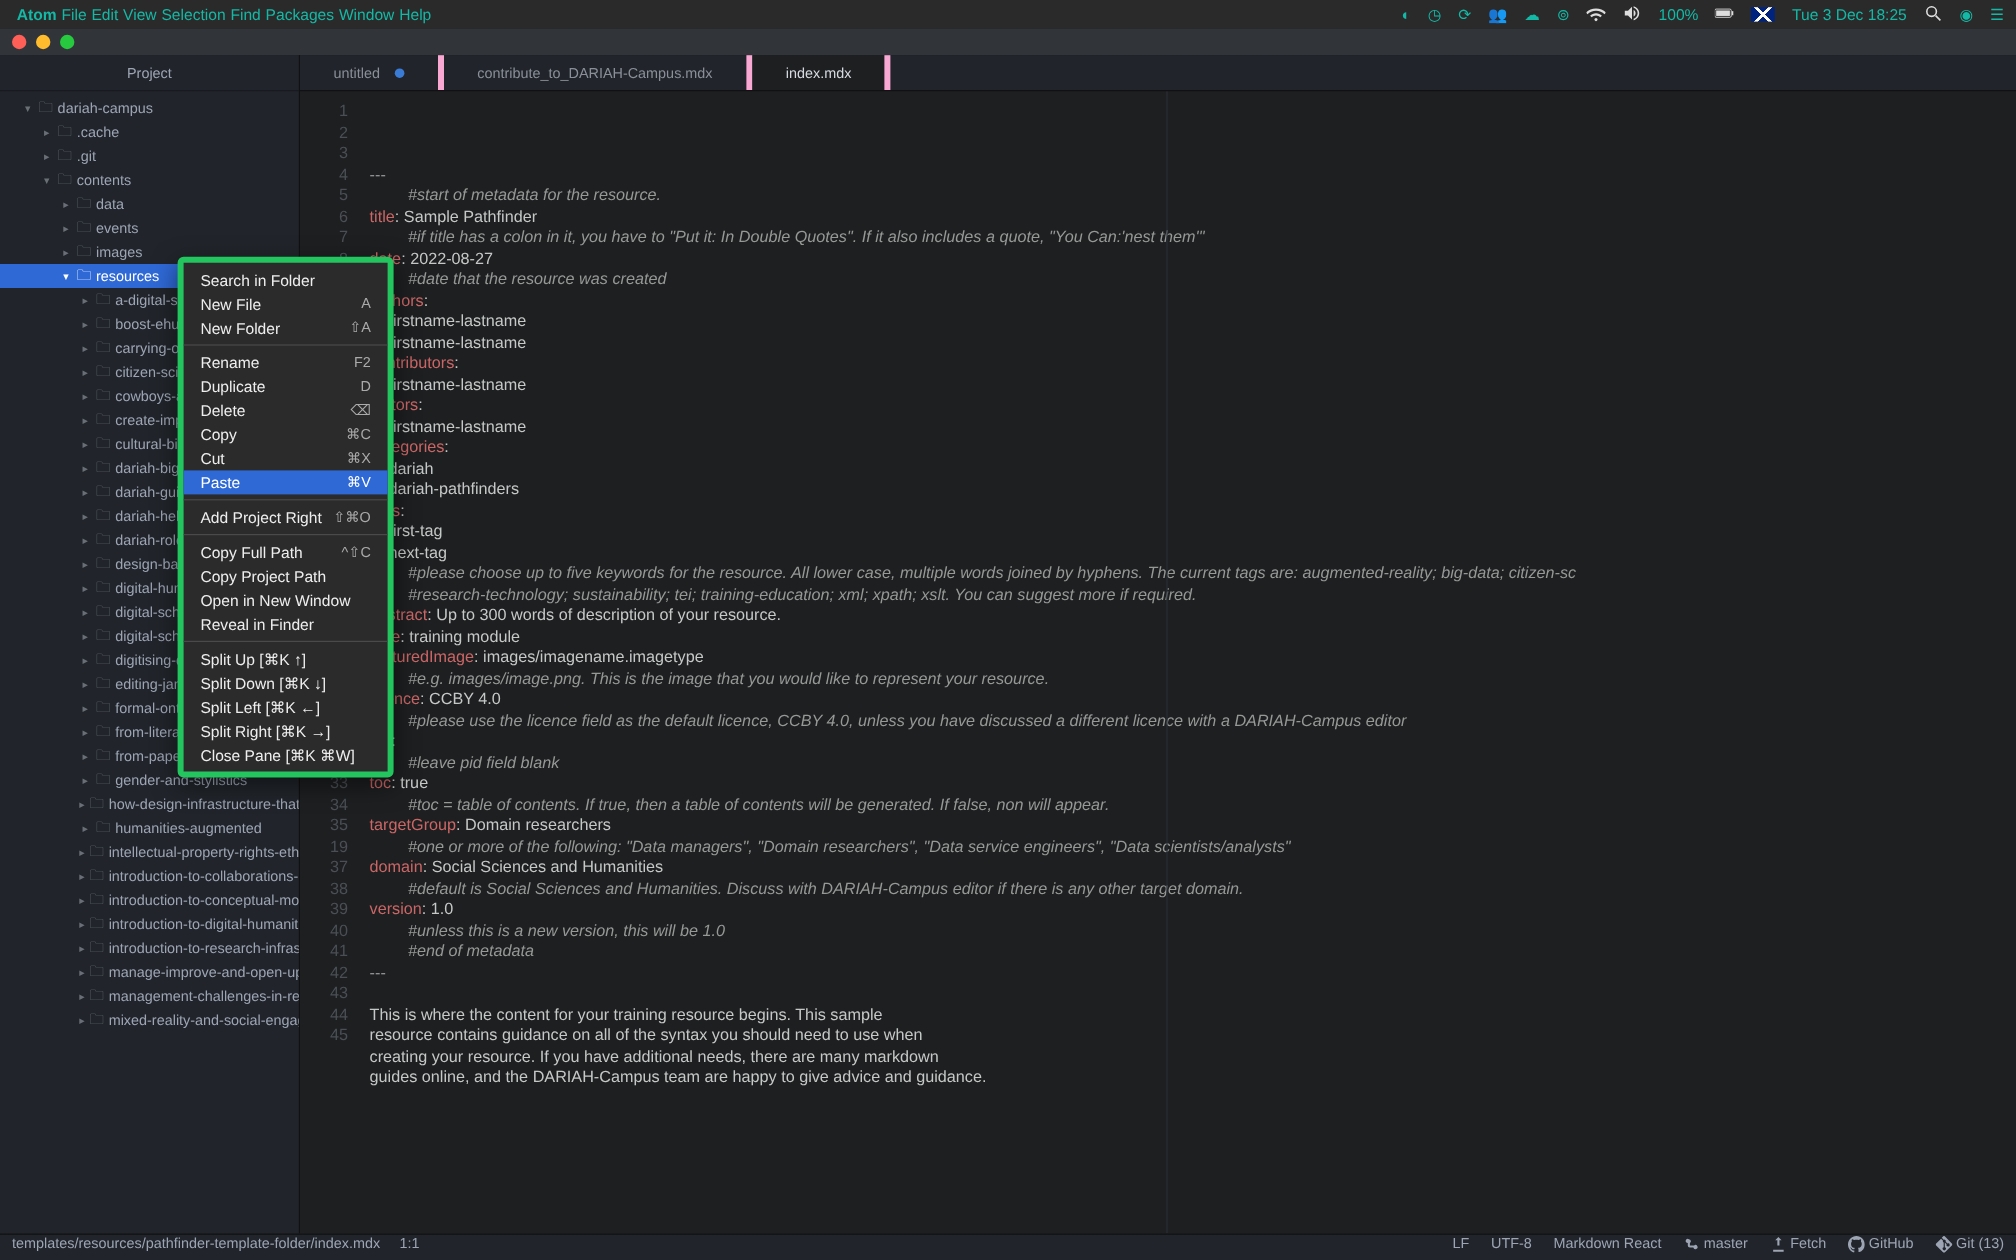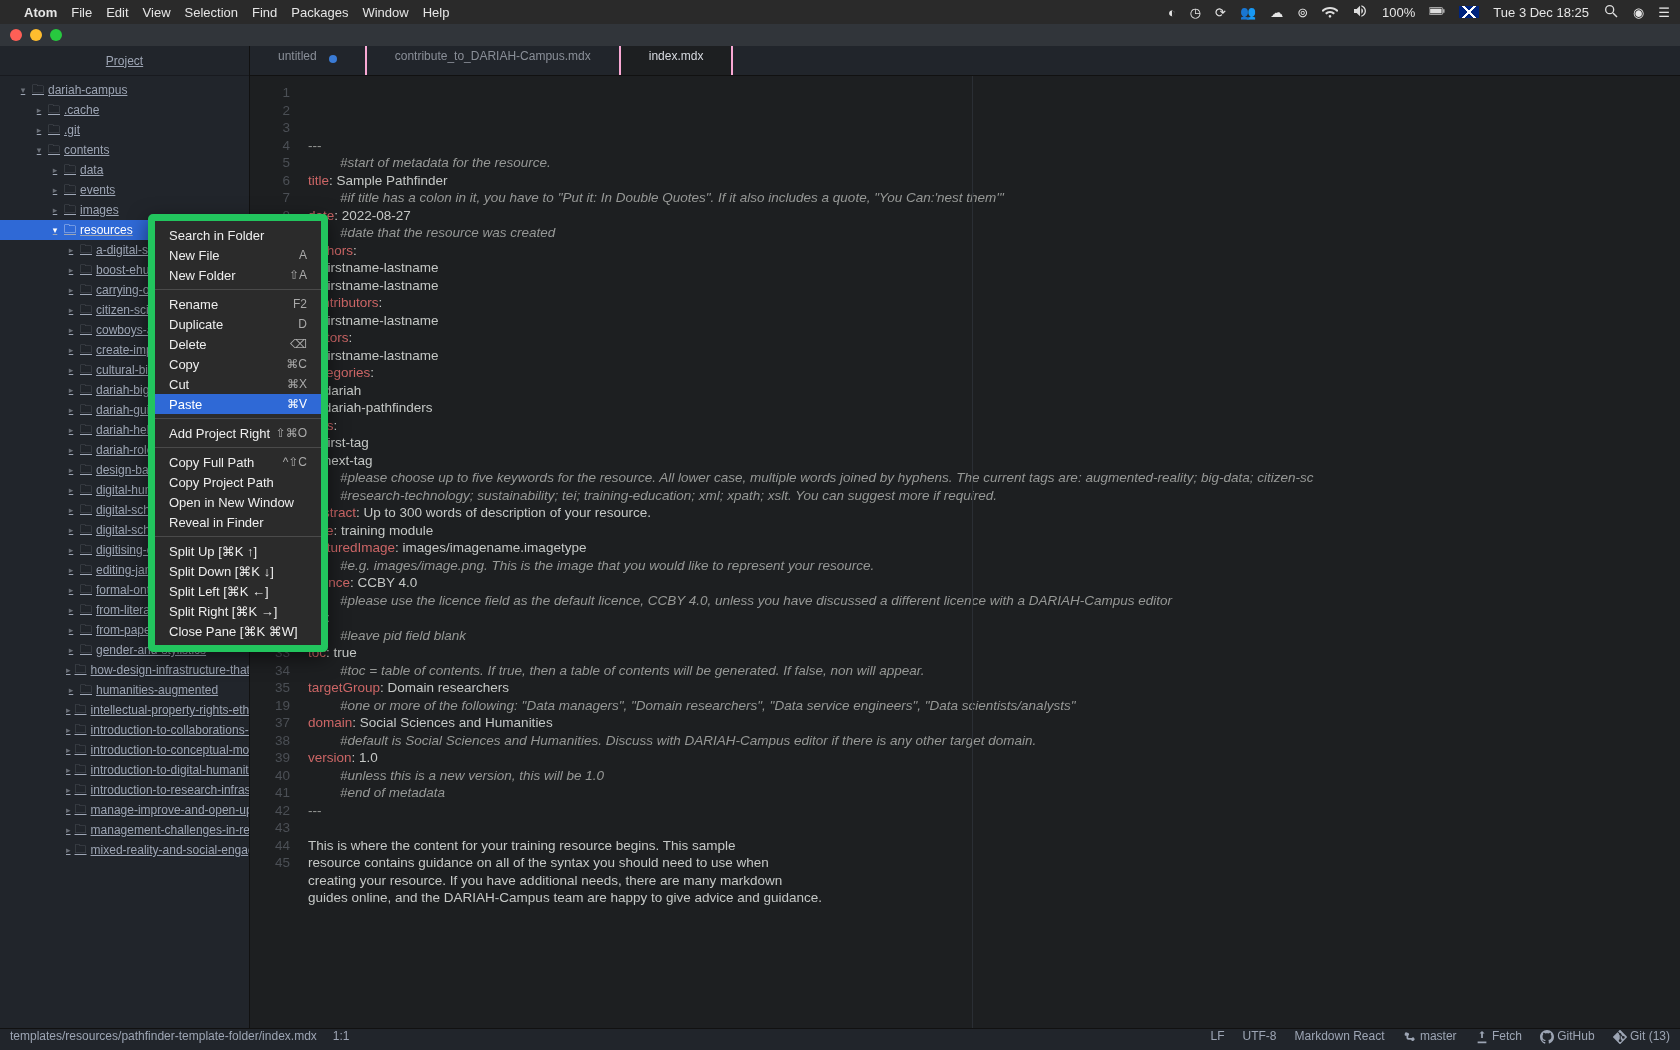--- a/index.html
+++ b/index.html
@@ -1,61 +1,61 @@
 <!DOCTYPE html>
 <html><head>
 <meta charset="utf-8">
 <style>
 * { margin:0; padding:0; box-sizing:border-box; font-family:-apple-system,BlinkMacSystemFont,"Helvetica Neue",Arial,sans-serif; }
 html,body{width:1680px;height:1050px;overflow:hidden;background:#1d1f21;color:#c5c8c6;}
 
-.menubar{height:24px;background:#2a2a2a;color:#e5e5e5;display:flex;align-items:center;font-size:13px;padding:0 10px;gap:14px;}
+.menubar{height:24px;background:#2a2a2a;color:#14b8a6;display:flex;align-items:center;font-size:13px;padding:0 10px;gap:4px;}
 .menubar .apple{font-size:15px;}
 .menubar .right{margin-left:auto;display:flex;align-items:center;gap:14px;}
 .menubar svg{width:16px;height:16px;fill:#ddd;}
 .menubar .flag{background:linear-gradient(to bottom,#00247d 0%,#00247d 100%);width:20px;height:12px;position:relative;display:inline-block;}
 .menubar .flag::before,.menubar .flag::after{content:"";position:absolute;inset:0;}
 .menubar .flag::before{background:linear-gradient(45deg,transparent 45%,#fff 45%,#fff 55%,transparent 55%),linear-gradient(-45deg,transparent 45%,#fff 45%,#fff 55%,transparent 55%);}
 
 .titlebar{height:22px;background:#31353a;display:flex;align-items:center;font-size:12px;color:#9da5b4;padding-left:10px;}
 .traffic{display:flex;gap:8px;margin-right:14px;}
 .traffic span{width:12px;height:12px;border-radius:50%;display:block;}
 .t-red{background:#ff5f56;}.t-yel{background:#ffbd2e;}.t-grn{background:#27c93f;}
 .titlebar .title{flex:1;text-align:center;display:flex;align-items:center;justify-content:center;gap:6px;}
 
 .workspace{position:absolute;top:46px;left:0;right:0;bottom:22px;display:flex;}
-.sidebar{width:250px;background:#21252b;border-right:1px solid #111;display:flex;flex-direction:column;font-size:12px;color:#9da5b4;text-decoration:underline;}
+.sidebar{width:250px;background:#21252b;border-right:1px solid #111;display:flex;flex-direction:column;font-size:12px;color:#9da5b4;}
 .sidebar-header{height:30px;display:flex;align-items:center;justify-content:center;color:#9da5b4;border-bottom:1px solid #181a1f;font-size:12px;}
 .tree{flex:1;overflow:hidden;padding-top:4px;}
 .tree-row{height:20px;display:flex;align-items:center;white-space:nowrap;padding-left:4px;}
 .tree-row .arrow{width:10px;display:inline-block;text-align:center;font-size:9px;color:#6a6f77;}
 .tree-row .foldicon{color:#6a6f77;margin:0 4px;}
 .tree-row.selected{background:#2f69d6;color:#fff;}
 .tree-row.selected .arrow,.tree-row.selected .foldicon{color:#fff;}
 .indent1{padding-left:18px;}
 .indent2{padding-left:34px;}
 .indent3{padding-left:50px;}
 .indent4{padding-left:66px;}
 
 .editor-area{flex:1;display:flex;flex-direction:column;background:#1d1f21;}
 .tabs{height:30px;display:flex;background:#21252b;border-bottom:1px solid #111;}
-.tab{padding:12px 28px;display:flex;align-items:flex-end;font-size:12px;color:#8a8f98;border-right:2px solid #f9a8d4;position:relative;}
+.tab{padding:12px 28px;display:flex;align-items:center;font-size:12px;color:#8a8f98;border-right:5px solid #f9a8d4;position:relative;}
 .tab.active{background:#1d1f21;color:#d7dae0;}
 .tab .dot{width:8px;height:8px;border-radius:50%;background:#3a7bd5;margin-left:12px;}
 .editor{flex:1;display:flex;font-family:Menlo,Consolas,monospace;font-size:13.5px;line-height:17.5px;position:relative;}
 .gutter{width:50px;text-align:right;color:#4b4f55;padding:8px 10px 0 0;user-select:none;}
 .code{flex:1;padding:8px 0 0 8px;white-space:pre;overflow:hidden;position:relative;}
 .code .line{height:17.5px;}
 .s-key{color:#cc6666;}
 .s-str{color:#c5c8c6;}
 .s-com{color:#969896;font-style:italic;margin-left:32px;}
 .s-dash{color:#969896;}
 .wrap80{position:absolute;left:672px;top:0;bottom:0;width:1px;background:#2a2e34;}
 
-.ctxmenu{position:absolute;left:148px;top:214px;width:180px;background:#2b2b2b;border:7px solid #22c55e;border-radius:5px;box-shadow:0 6px 20px rgba(0,0,0,.5);font-size:13px;color:#eee;padding:4px 0;z-index:500;}
+.ctxmenu{position:absolute;left:148px;top:214px;width:180px;background:#2b2b2b;border:5px solid #22c55e;border-radius:5px;box-shadow:0 6px 20px rgba(0,0,0,.5);font-size:13px;color:#eee;padding:4px 0;z-index:500;}
 .ctxitem{height:20px;display:flex;align-items:center;padding:0 14px;justify-content:space-between;}
 .ctxitem.hover{background:#2f69d6;color:#fff;gap:40px;}
 .ctxsep{height:1px;background:#4a4a4a;margin:4px 0;}
 .ctxitem .shortcut{color:#aaa;font-size:12px;}
 .ctxitem.hover .shortcut{color:#fff;}
 
 .statusbar{position:absolute;bottom:0;left:0;right:0;height:22px;background:#21252b;border-top:1px solid #111;display:flex;align-items:flex-start;font-size:12px;color:#9da5b4;padding:0 10px;gap:16px;margin-top:27px;}
 .statusbar .right{margin-left:auto;display:flex;gap:18px;align-items:center;}
 .statusbar svg{width:14px;height:14px;fill:#9da5b4;vertical-align:middle;}
 .icon-file{width:12px;height:12px;}

